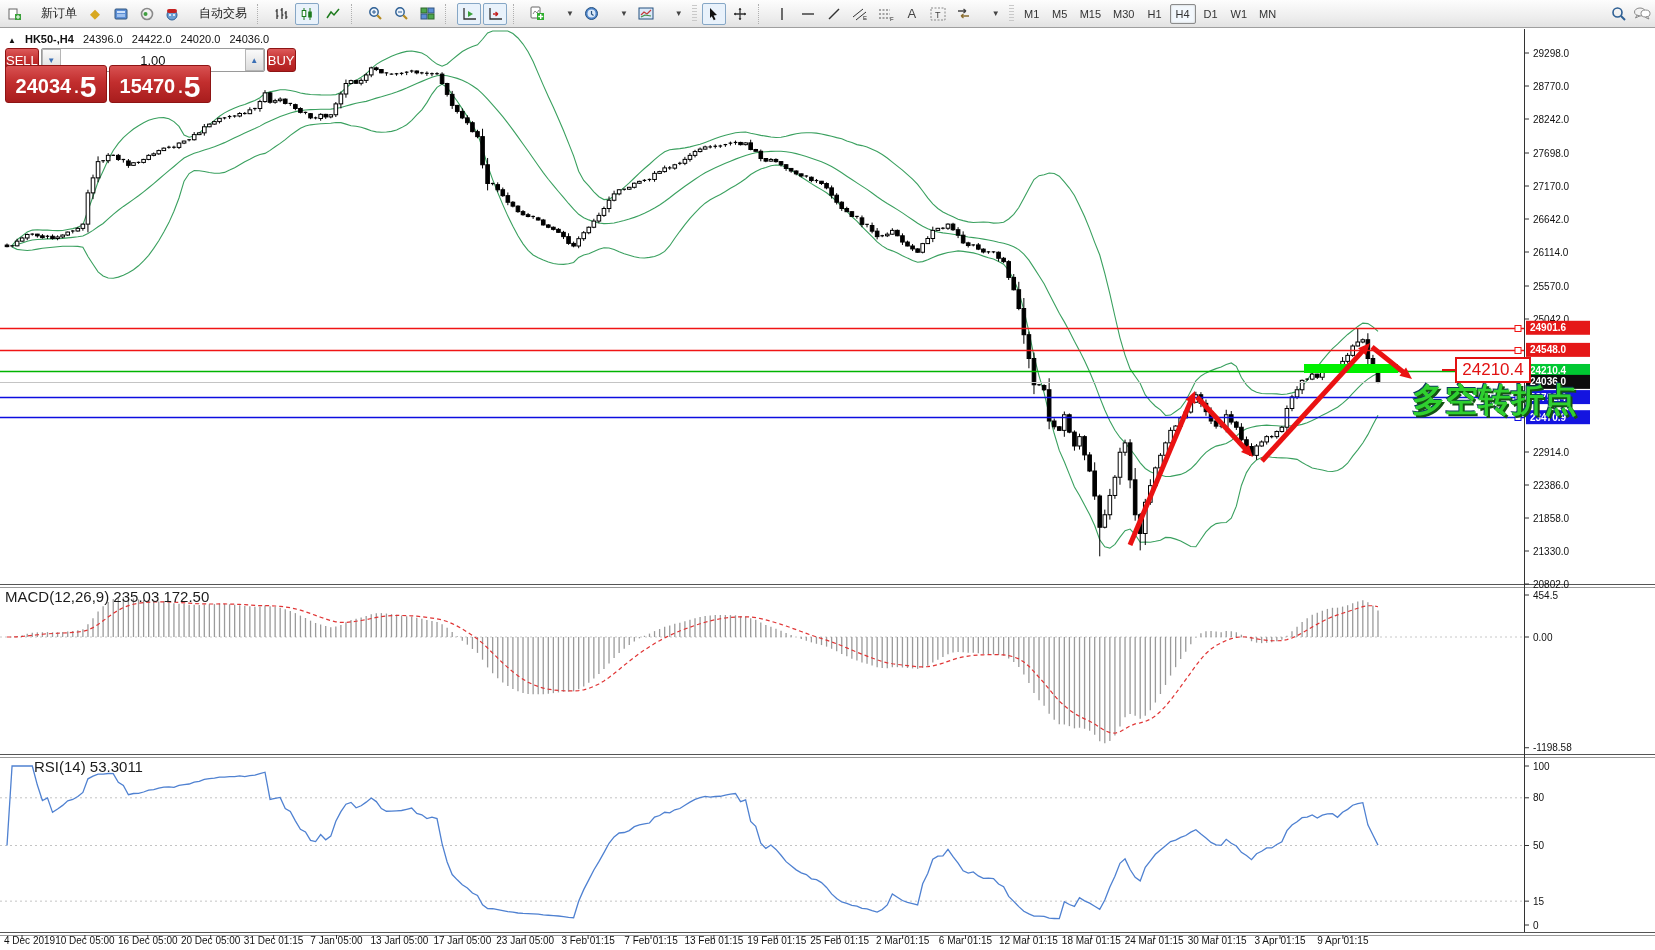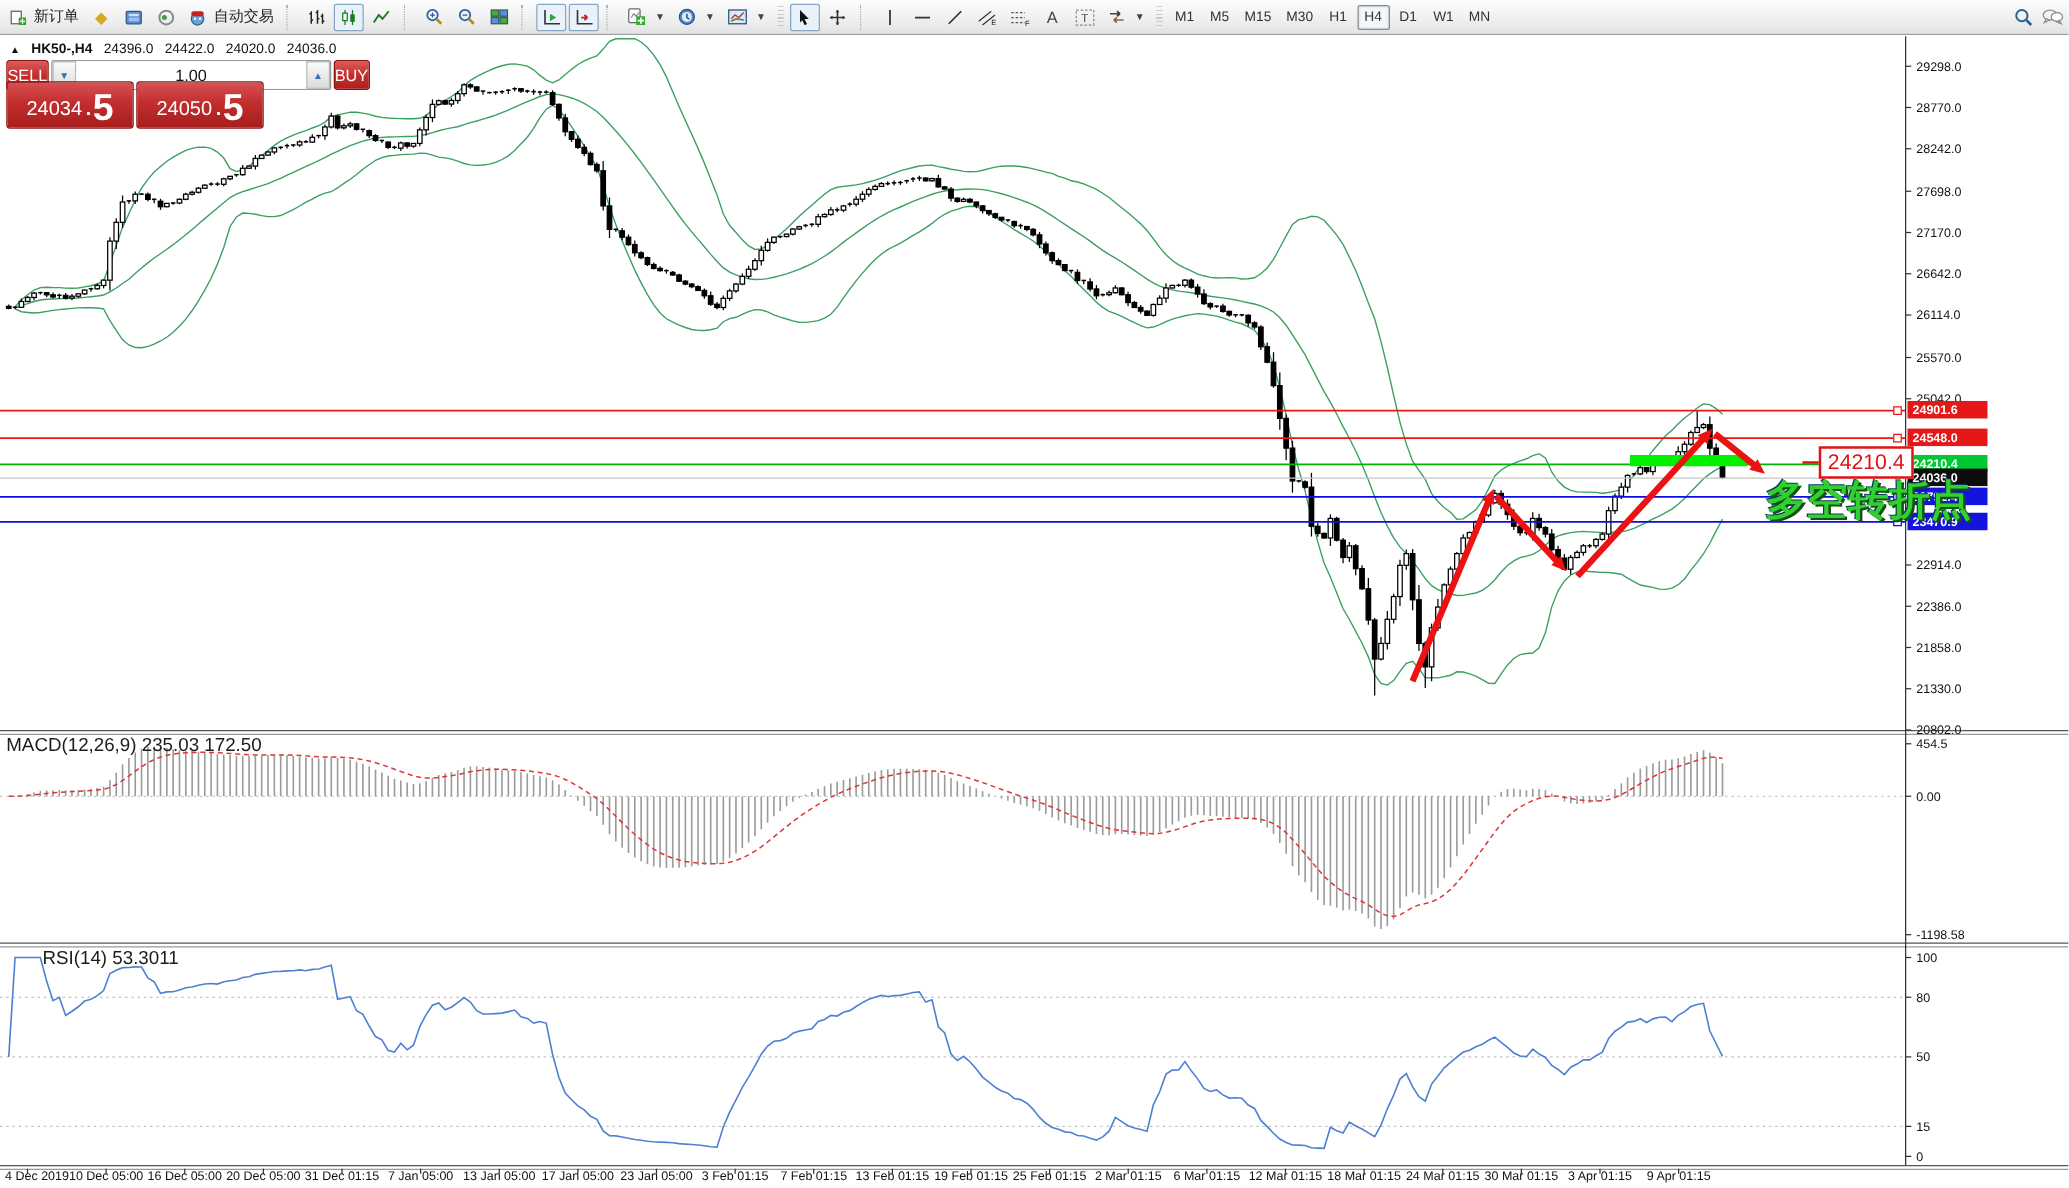--- a/index.html
+++ b/index.html
@@ -6,21 +6,21 @@
   html,body{width:1655px;height:950px;overflow:hidden;background:#fff;
     font-family:"Liberation Sans",sans-serif;}
   #app{position:relative;width:1655px;height:950px;background:#fff;}
 
   
   #toolbar{position:absolute;left:0;top:0;width:1655px;height:28px;
     background:linear-gradient(180deg,#fdfdfd,#ececec 70%,#e2e2e2);
     border-bottom:1px solid #9f9f9f;display:flex;align-items:center;
     padding:0 4px;gap:2px;z-index:30;font-size:12px;color:#222;}
   .tbtn{height:22px;min-width:24px;padding:0 3px;display:flex;align-items:center;
-    justify-content:center;gap:6px;border:1px solid transparent;border-radius:2px;cursor:default;}
+    justify-content:center;gap:20px;border:1px solid transparent;border-radius:2px;cursor:default;}
   .tbtn.active{background:#e9f2fb;border-color:#86a7c6;}
   .tbtn .cap{font-size:8px;color:#444;margin-left:1px;}
   .sep{width:7px;height:20px;border-left:1px dotted #b0b0b0;margin:0 3px 0 4px;}
   .grip{width:5px;height:18px;background:repeating-linear-gradient(180deg,#c9c9c9 0 1px,transparent 1px 3px);margin:0 3px;}
   .tf{height:20px;min-width:26px;padding:0 4px;display:flex;align-items:center;justify-content:center;
     font-size:11px;color:#333;border:1px solid transparent;border-radius:2px;}
   .tf.active{background:#f3f8fd;border-color:#8b8b8b;box-shadow:inset 0 0 2px #bbb;}
   .right-icons{margin-left:auto;display:flex;gap:6px;align-items:center;}
 
   
@@ -36,21 +36,21 @@
     align-items:center;justify-content:center;font-size:13px;}
   #sell-btn,#buy-btn{width:50px;height:24px;}
   #vol-box{flex:1;display:flex;border:1px solid #9a9a9a;border-radius:2px;background:#fff;height:24px;}
   .spin{width:19px;background:linear-gradient(180deg,#fafafa,#dcdcdc);display:flex;
     align-items:center;justify-content:center;font-size:8px;color:#3b6fb5;border:1px solid #b5b5b5;}
   #vol-input{flex:1;border:none;outline:none;text-align:center;font-size:13px;padding:0 4px;color:#111;min-width:0;}
   #tp-bottom{display:flex;gap:2px;margin-top:2px;height:38px;}
   .pricebtn{flex:1;background:linear-gradient(180deg,#d85151,#c22e2e 45%,#a81d1d);
     border:1px solid #8e1414;border-radius:3px;color:#fff;display:flex;
     align-items:flex-end;justify-content:center;padding-bottom:3px;}
-  .pricebtn .int{font-size:16px;font-weight:normal;line-height:1;margin-bottom:3px;}
+  .pricebtn .int{font-size:20px;font-weight:bold;line-height:1;margin-bottom:3px;}
   .pricebtn .dot{font-size:16px;font-weight:bold;line-height:1;margin:0 1px 3px 3px;}
   .pricebtn .frac{font-size:30px;font-weight:bold;line-height:0.85;}
 
   
   #price-tag{position:absolute;left:1455px;top:357px;width:76px;height:26px;z-index:18;
     background:#fff;border:2px solid #e21212;color:#e21212;font-size:17px;
     display:flex;align-items:center;justify-content:center;}
   #cn-note{position:absolute;left:1412px;top:378px;z-index:17;font-size:33px;font-weight:bold;
     color:#2fd02f;letter-spacing:0px;text-shadow:2px 2px 0 #145214, -1px -1px 0 #0d3a62;
     font-family:"Liberation Serif",serif;white-space:nowrap;}
@@ -1268,21 +1268,21 @@
       </div>
       <div id="buy-btn" class="redbtn">BUY</div>
     </div>
     <div id="tp-bottom">
       <div class="pricebtn">
         <span class="int">24034</span>
           <span class="dot">.</span>
           <span class="frac">5</span>
       </div>
       <div class="pricebtn">
-        <span class="int">24050</span>
+        <span class="int">15470</span>
           <span class="dot">.</span>
           <span class="frac">5</span>
       </div>
     </div>
   </div>
 
   <div class="panel-label" style="left:5px;top:588px;">MACD(12,26,9) 235.03 172.50</div>
   <div class="panel-label" style="left:5px;top:758px;padding-left:29px;">RSI(14) 53.3011</div>
 
   <div id="price-tag">24210.4</div>

